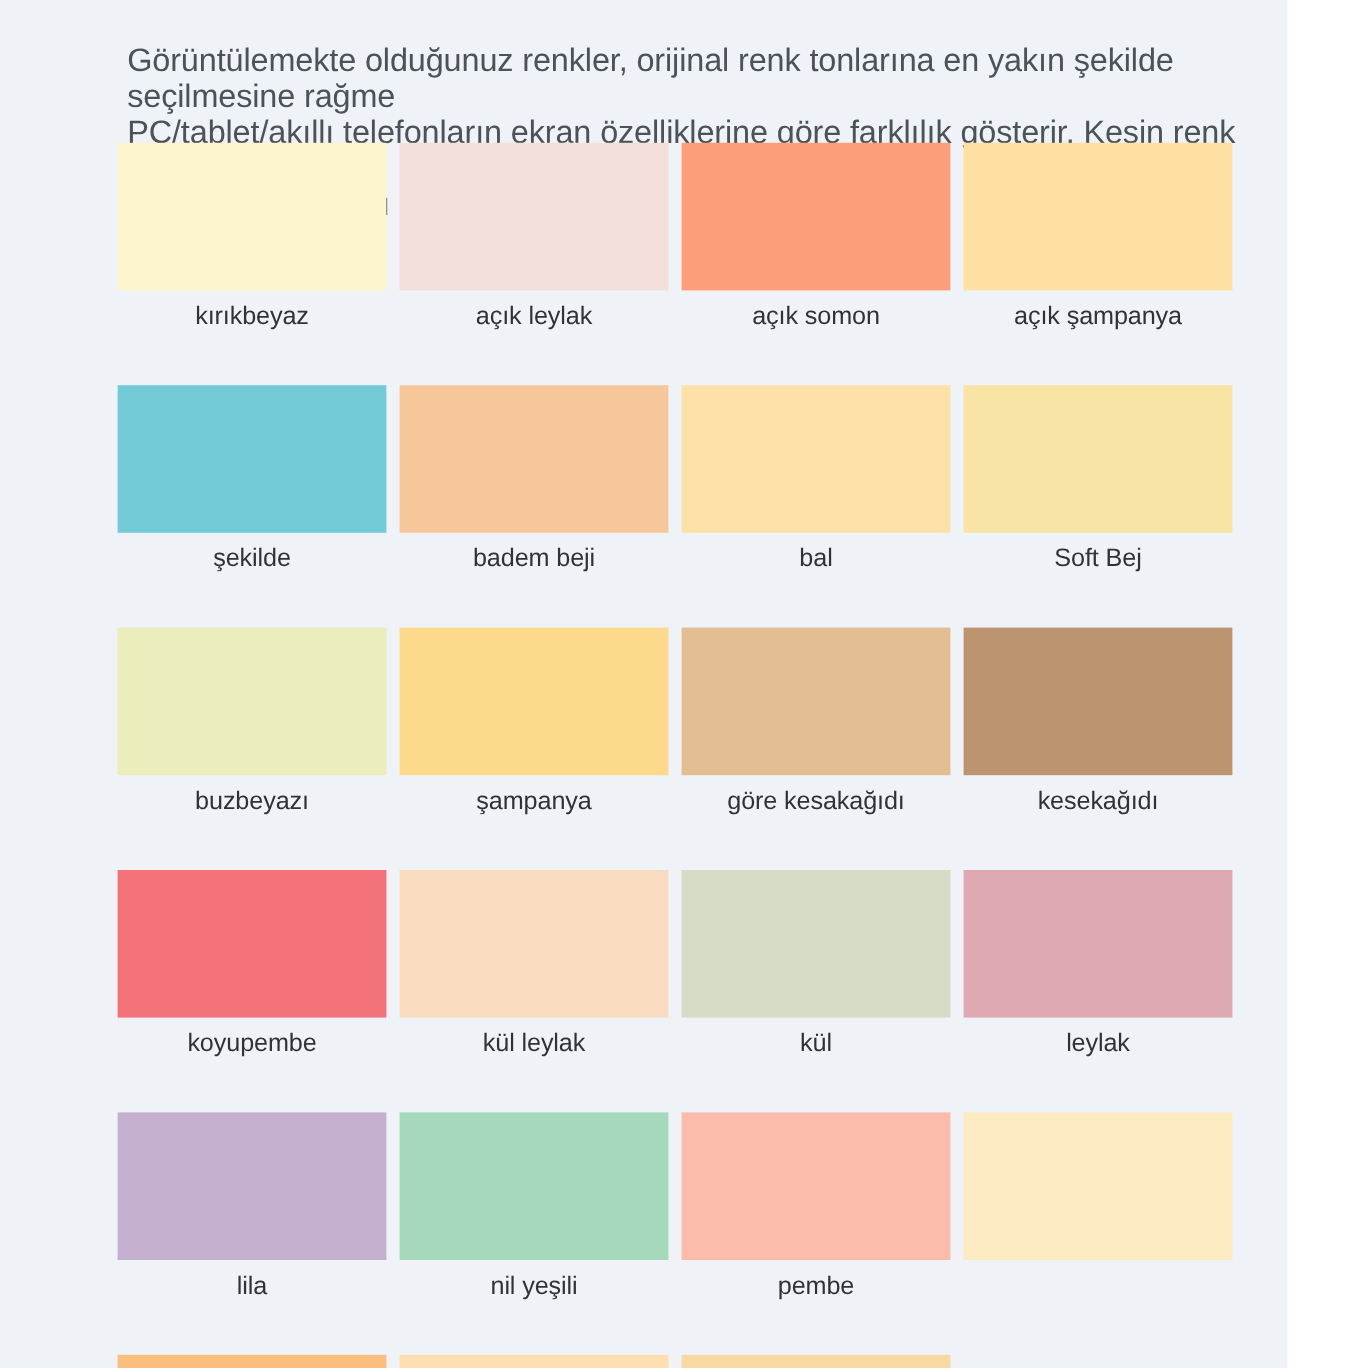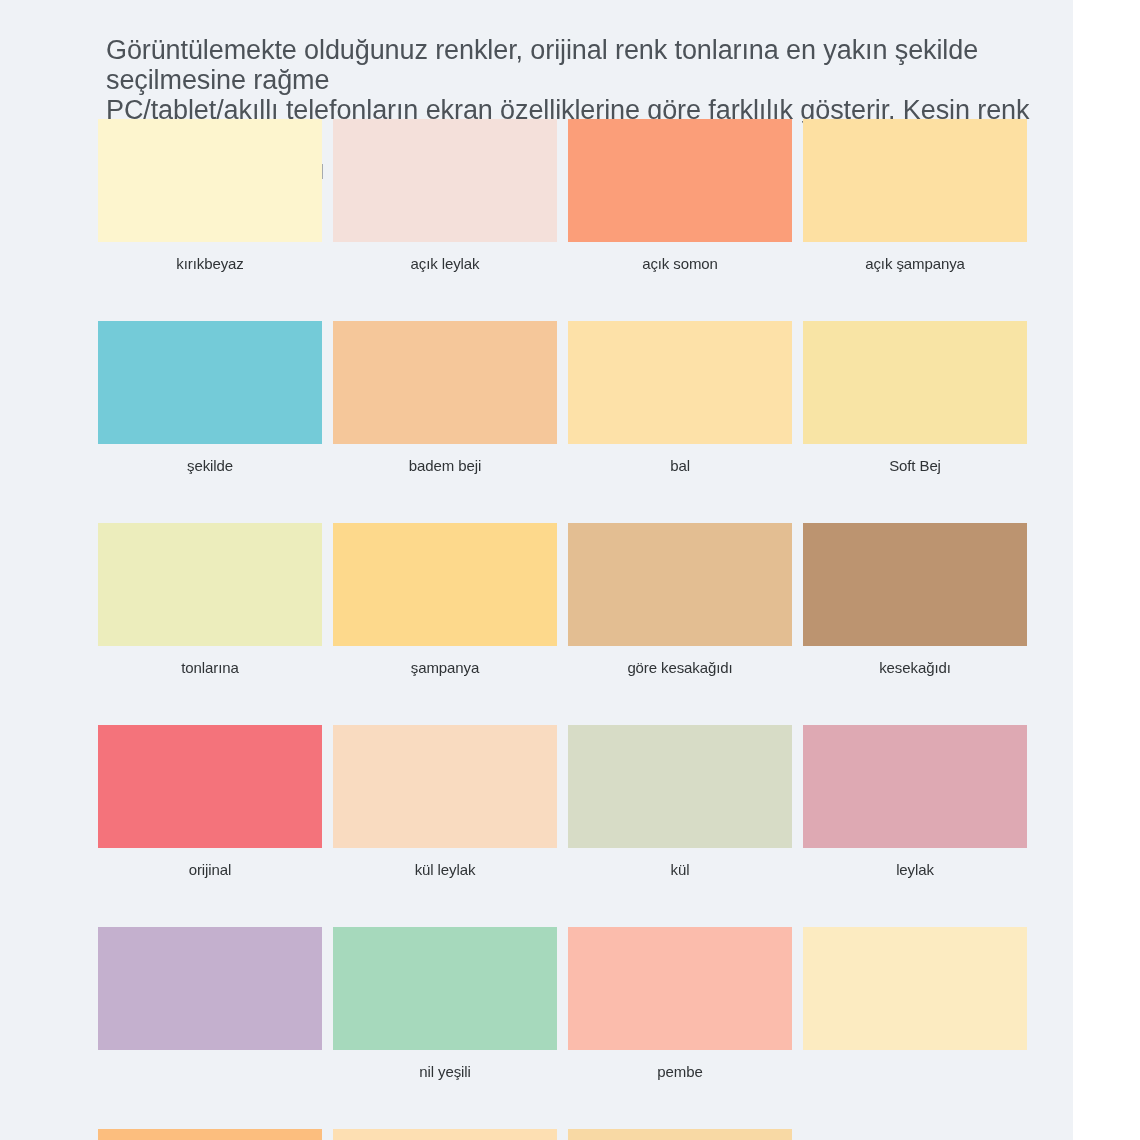--- a/index.html
+++ b/index.html
@@ -54,21 +54,21 @@
     width: 224px;
   }
   .swatch-chip {
     width: 224px;
     height: 123px;
     display: block;
   }
   .swatch-label {
     display: block;
     text-align: center;
-    font-size: 15px;
+    font-size: 21px;
     line-height: 20px;
     color: #2f3336;
     padding-top: 12px;
     letter-spacing: -0.1px;
     white-space: nowrap;
   }
 </style>
 </head>
 <body>
 
@@ -108,52 +108,53 @@
         <div class="swatch-cell">
           <span class="swatch-chip" style="background: rgb(253, 225, 168);"></span>
           <span class="swatch-label">bal</span>
         </div>
         <div class="swatch-cell">
           <span class="swatch-chip" style="background: rgb(248, 228, 165);"></span>
           <span class="swatch-label">Soft Bej</span>
         </div>
         <div class="swatch-cell">
           <span class="swatch-chip" style="background: rgb(236, 237, 188);"></span>
-          <span class="swatch-label">tonlarına</span>
+          <span class="swatch-label">buzbeyazı</span>
         </div>
         <div class="swatch-cell">
           <span class="swatch-chip" style="background: rgb(253, 217, 140);"></span>
           <span class="swatch-label">şampanya</span>
         </div>
         <div class="swatch-cell">
           <span class="swatch-chip" style="background: rgb(227, 190, 146);"></span>
           <span class="swatch-label">göre kesakağıdı</span>
         </div>
         <div class="swatch-cell">
           <span class="swatch-chip" style="background: rgb(188, 148, 112);"></span>
           <span class="swatch-label">kesekağıdı</span>
         </div>
         <div class="swatch-cell">
           <span class="swatch-chip" style="background: rgb(244, 115, 123);"></span>
-          <span class="swatch-label">orijinal</span>
+          <span class="swatch-label">koyupembe</span>
         </div>
         <div class="swatch-cell">
           <span class="swatch-chip" style="background: rgb(249, 219, 192);"></span>
           <span class="swatch-label">kül leylak</span>
         </div>
         <div class="swatch-cell">
           <span class="swatch-chip" style="background: rgb(215, 220, 198);"></span>
           <span class="swatch-label">kül</span>
         </div>
         <div class="swatch-cell">
           <span class="swatch-chip" style="background: rgb(222, 169, 179);"></span>
           <span class="swatch-label">leylak</span>
         </div>
         <div class="swatch-cell">
           <span class="swatch-chip" style="background: rgb(196, 176, 206);"></span>
+          <span class="swatch-label">lila</span>
         </div>
         <div class="swatch-cell">
           <span class="swatch-chip" style="background: rgb(166, 217, 188);"></span>
           <span class="swatch-label">nil yeşili</span>
         </div>
         <div class="swatch-cell">
           <span class="swatch-chip" style="background: rgb(251, 188, 172);"></span>
           <span class="swatch-label">pembe</span>
         </div>
         <div class="swatch-cell">

